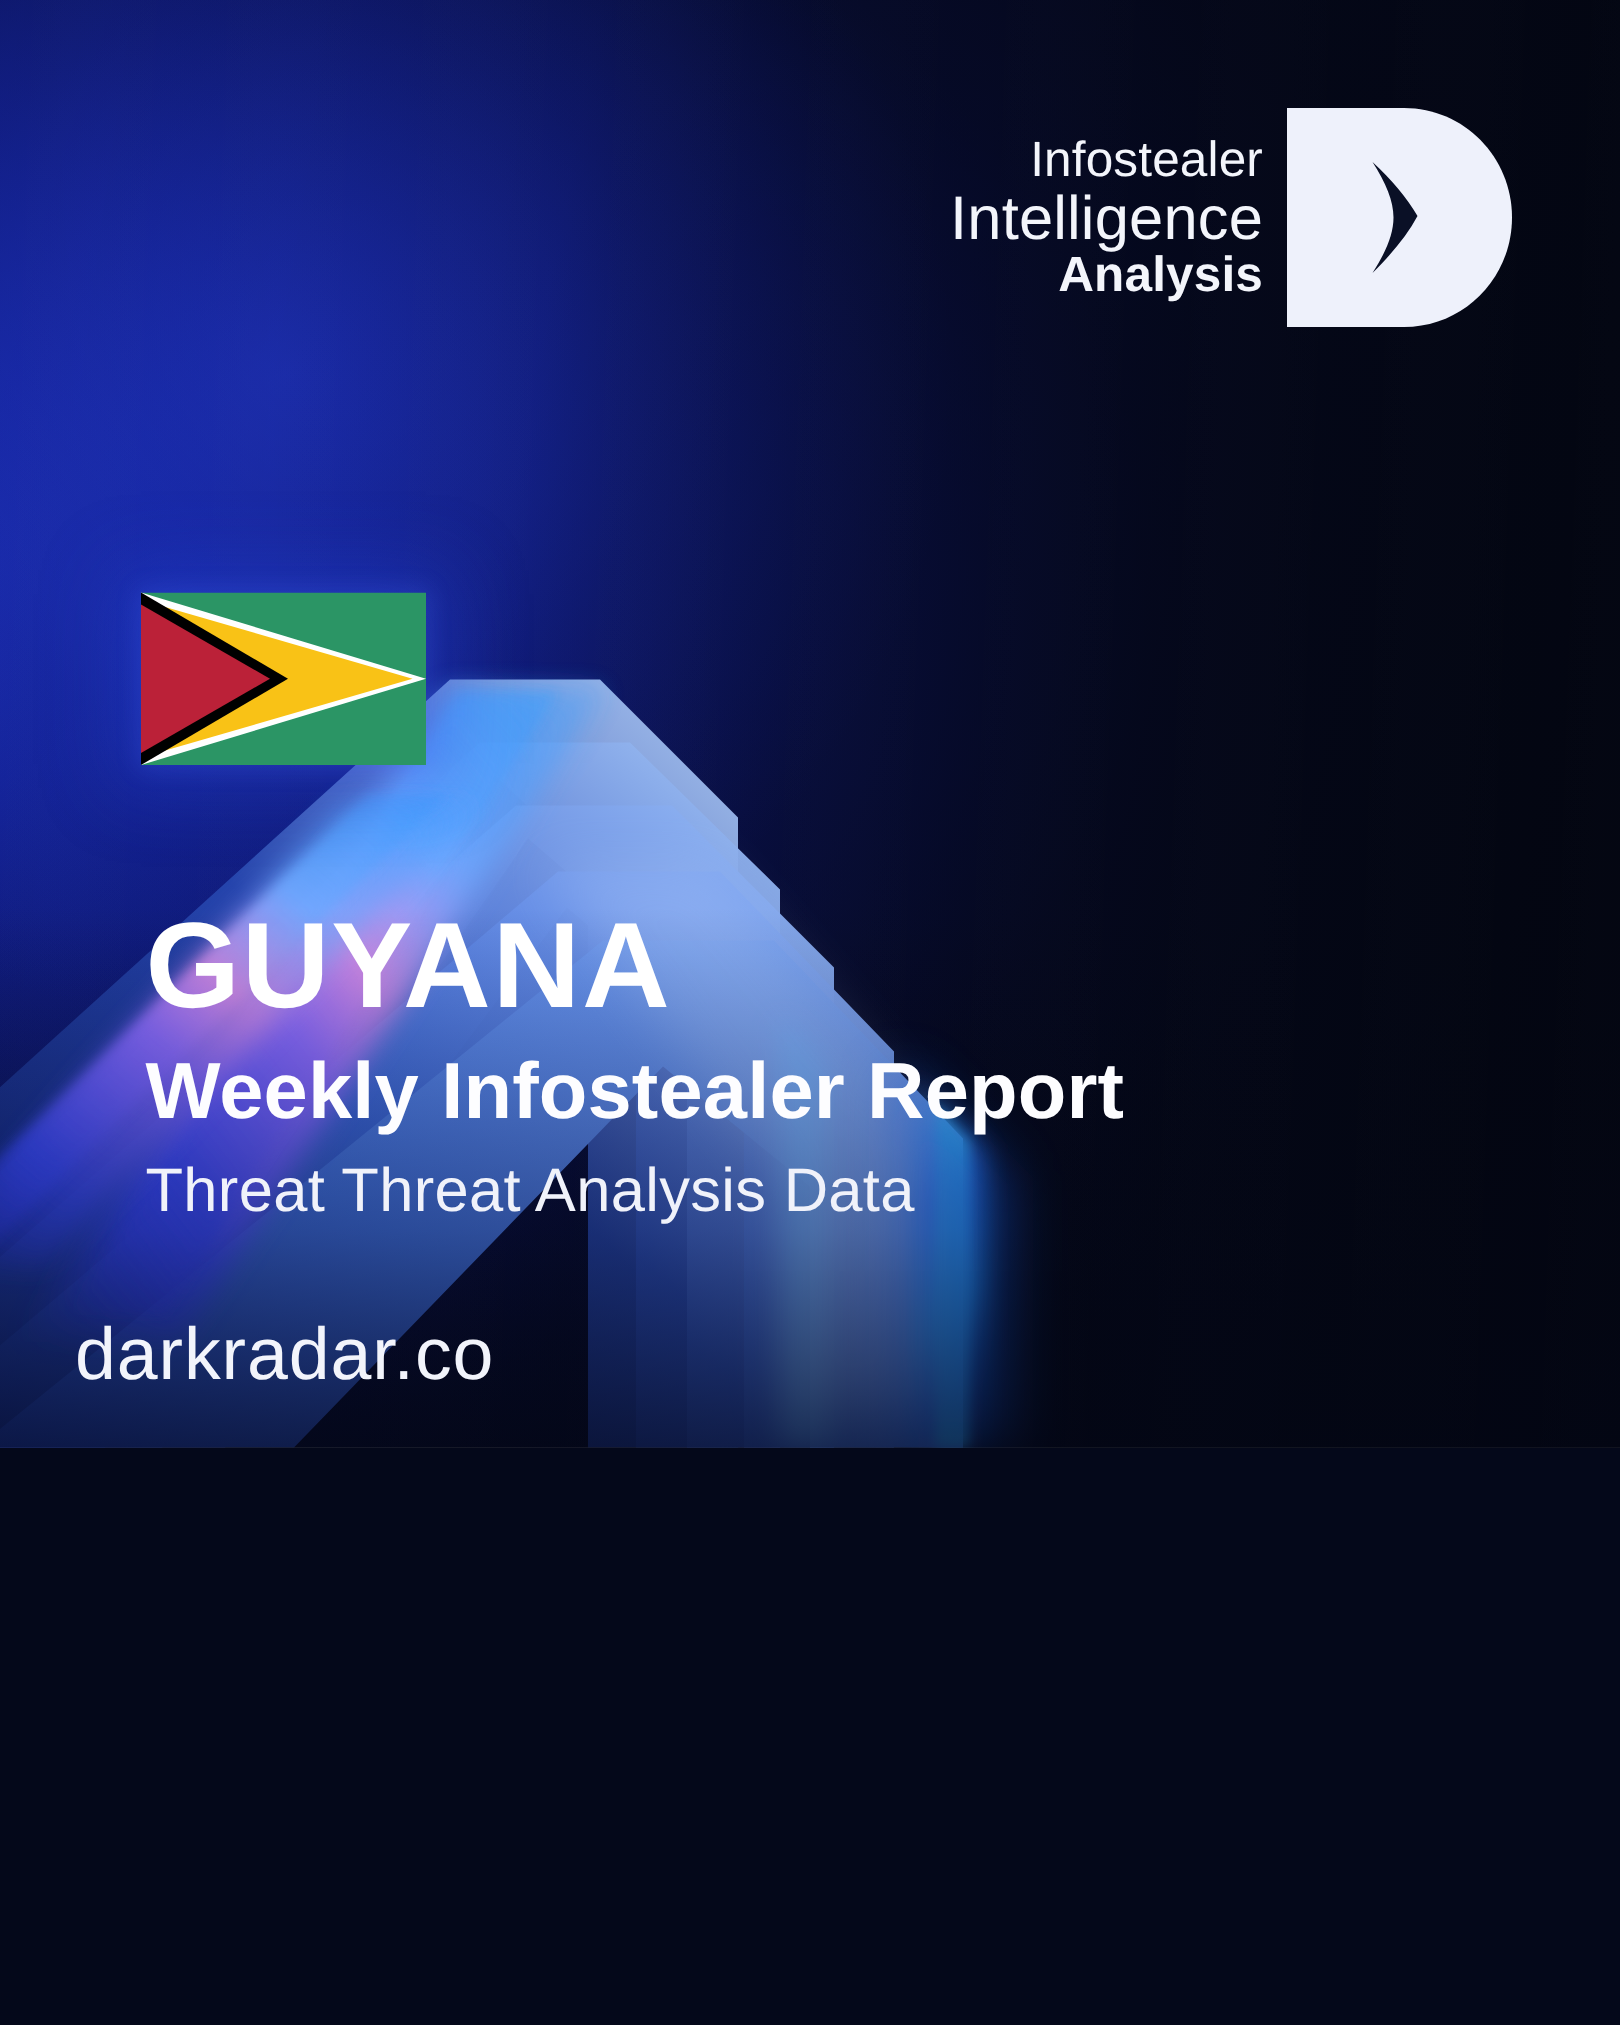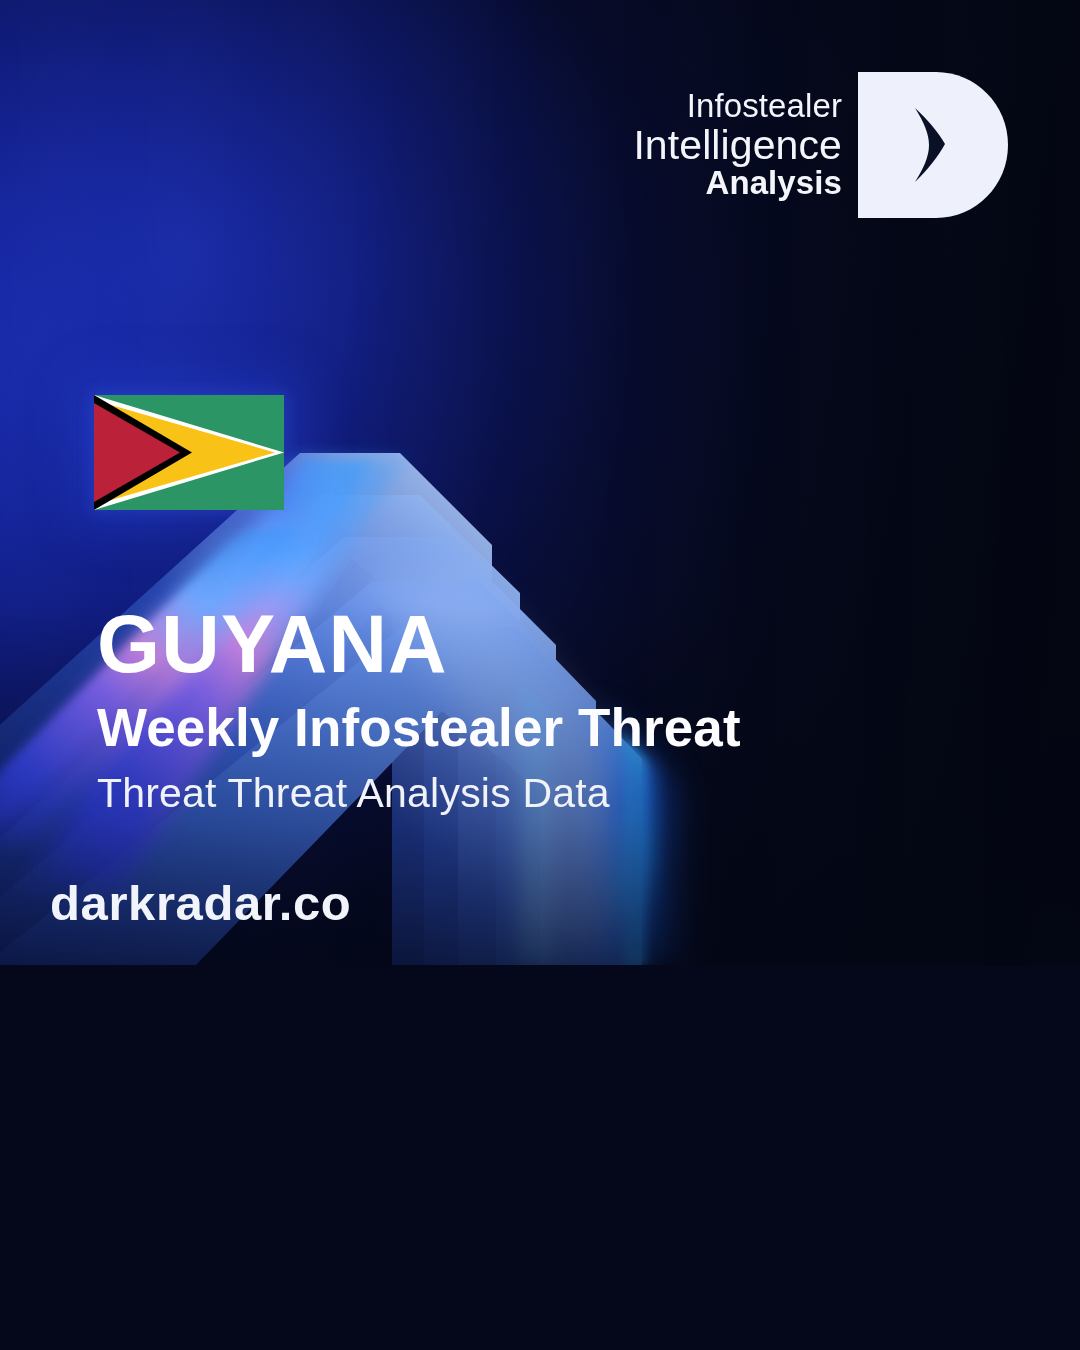--- a/index.html
+++ b/index.html
@@ -103,21 +103,21 @@
   .report-subtitle{
     margin-top:15px;
     font-size:41px; font-weight:300;
     letter-spacing:.2px; line-height:1.08;
     color:#f0f2fa;
   }
 
   
   .site-url{
     position:absolute; left:50px; bottom:34px;
-    font-size:49px; font-weight:700;
+    font-size:49px; font-weight:400;
     letter-spacing:.6px;
     color:#f2f4fb;
   }
 </style>
 </head>
 <body>
 
 <div class="poster">
 
   <div class="bg-base"></div>
@@ -240,19 +240,19 @@
       <rect x="0" y="0" width="190" height="115" fill="#2b9565"></rect>
       <polygon points="0,0 190,57.5 0,115" fill="#ffffff"></polygon>
       <polygon points="0,5 181,57.5 0,110" fill="#f9c216"></polygon>
       <polygon points="0,0 98,57.5 0,115" fill="#000000"></polygon>
       <polygon points="0,8 86,57.5 0,107" fill="#bb2138"></polygon>
     </svg>
   </div>
 
   <div class="headings">
     <div class="country-title">GUYANA</div>
-    <div class="report-title">Weekly Infostealer Threat</div>
+    <div class="report-title">Weekly Infostealer Report</div>
     <div class="report-subtitle">Threat Threat Analysis Data</div>
   </div>
 
   <div class="site-url">darkradar.co</div>
 
 </div>
 
 </body></html>

